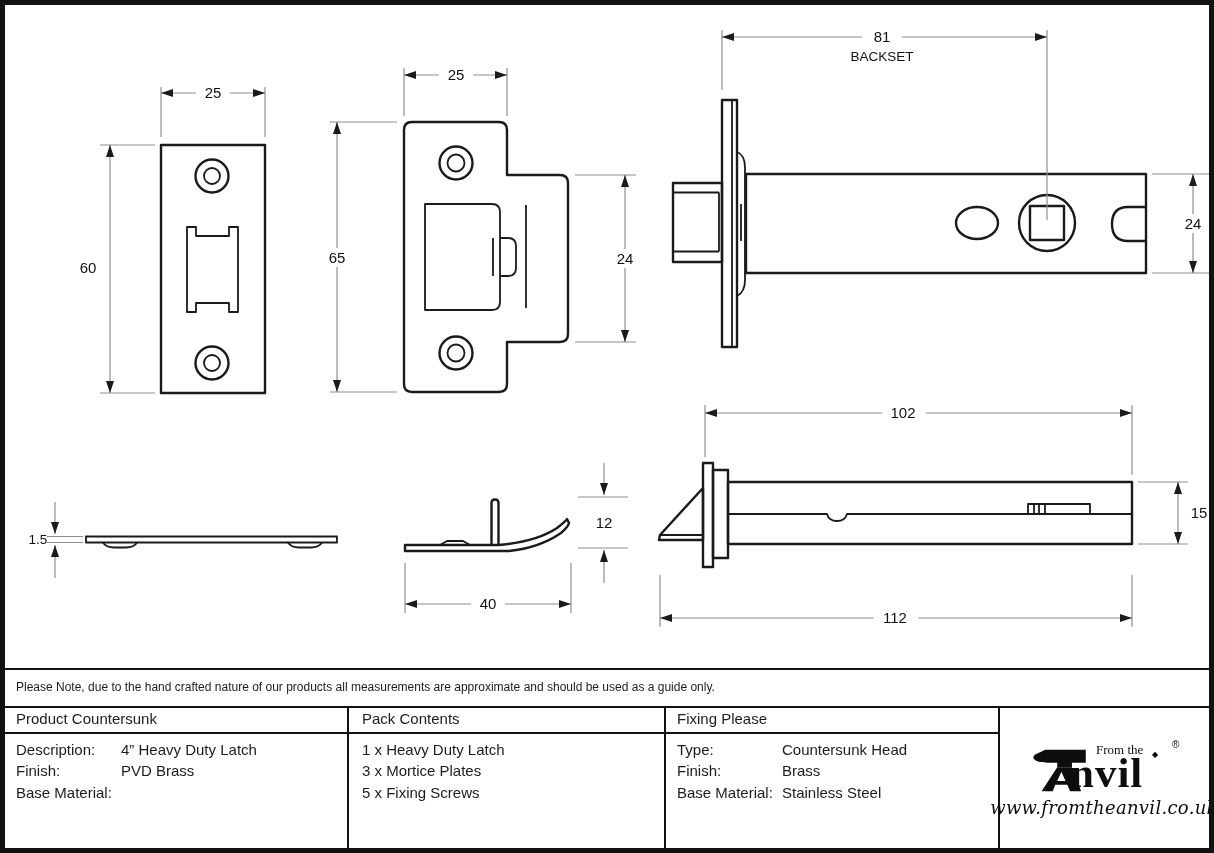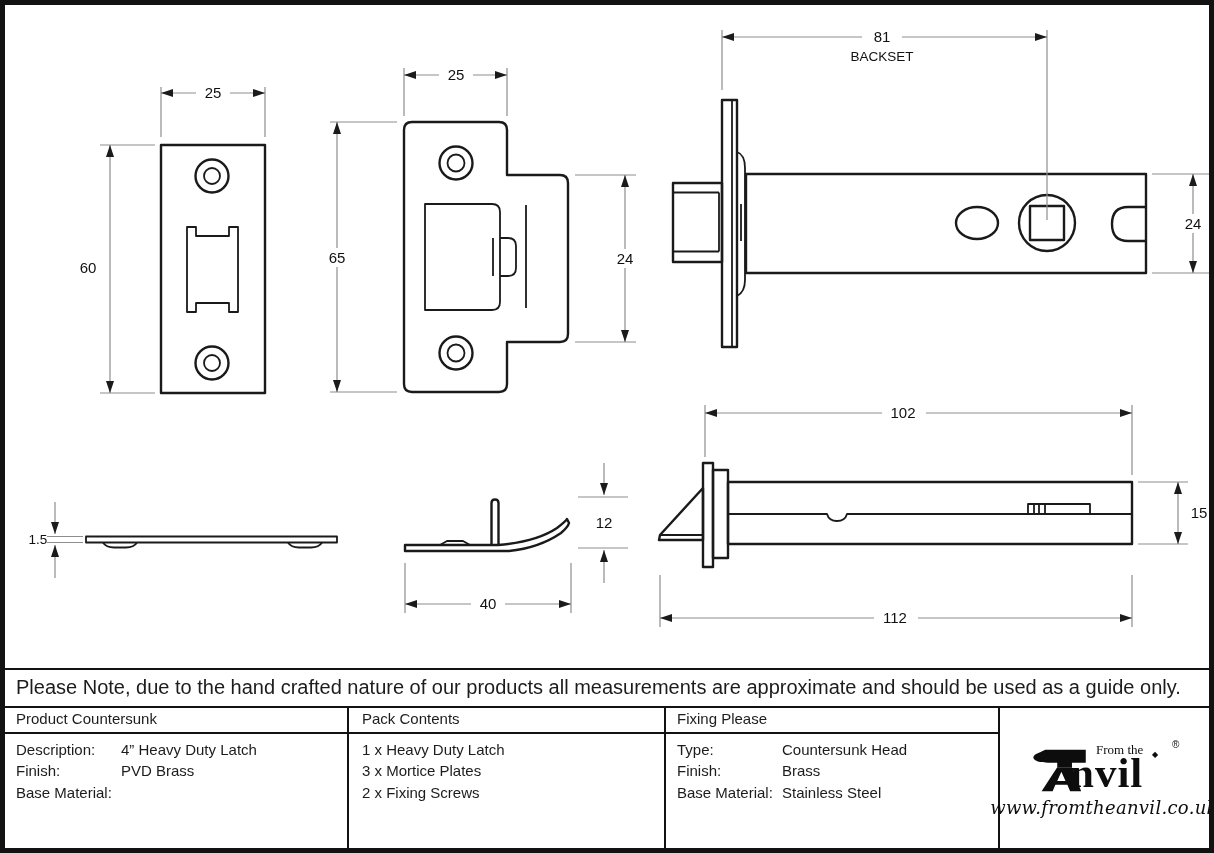--- a/index.html
+++ b/index.html
@@ -1,21 +1,21 @@
 <!DOCTYPE html>
 <html><head>
 <meta charset="utf-8">
 <style>
   html,body{margin:0;padding:0;background:#fff}
   .page{position:relative;width:1214px;height:853px;background:#fff;overflow:hidden;
         font-family:"Liberation Sans",sans-serif;color:#1c1c1c;}
   .frame{position:absolute;inset:0;border:5px solid #121212;pointer-events:none;box-sizing:border-box}
   .hl{position:absolute;background:#121212;height:2px}
   .vl{position:absolute;background:#121212;width:2px}
-  .note{position:absolute;left:16px;top:670px;width:1180px;height:34px;display:flex;align-items:center;font-size:20px}
+  .note{position:absolute;left:16px;top:670px;width:1180px;height:34px;display:flex;align-items:center;font-size:12px}
   .th{position:absolute;top:710px;font-size:15px}
   .col{position:absolute;top:739px;font-size:15px}
   .trow{display:flex;height:21.4px;line-height:21.4px;white-space:nowrap}
   .trow .lbl{display:inline-block;width:105px}
   .litem{height:21.4px;line-height:21.4px;white-space:nowrap}
   
   svg text{font-family:"Liberation Sans",sans-serif}
   .o{fill:none;stroke:#1a1a1a;stroke-width:2.4;stroke-linejoin:round}
   .o2{fill:none;stroke:#1a1a1a;stroke-width:1.8;stroke-linejoin:round}
   .d{stroke:#8d8d8d;stroke-width:1.2;fill:none}
@@ -202,21 +202,21 @@
     </div>
     <div class="trow">
       <span class="lbl">Base Material:</span>
       <span class="val"></span>
     </div>
   </div>
 
   <div class="col" style="left:362px;width:295px">
     <div class="litem">1 x Heavy Duty Latch</div>
     <div class="litem">3 x Mortice Plates</div>
-    <div class="litem">2 x Fixing Screws</div>
+    <div class="litem">5 x Fixing Screws</div>
   </div>
 
   <div class="col" style="left:677px;width:318px">
     <div class="trow">
       <span class="lbl">Type:</span>
       <span class="val">Countersunk Head</span>
     </div>
     <div class="trow">
       <span class="lbl">Finish:</span>
       <span class="val">Brass</span>

